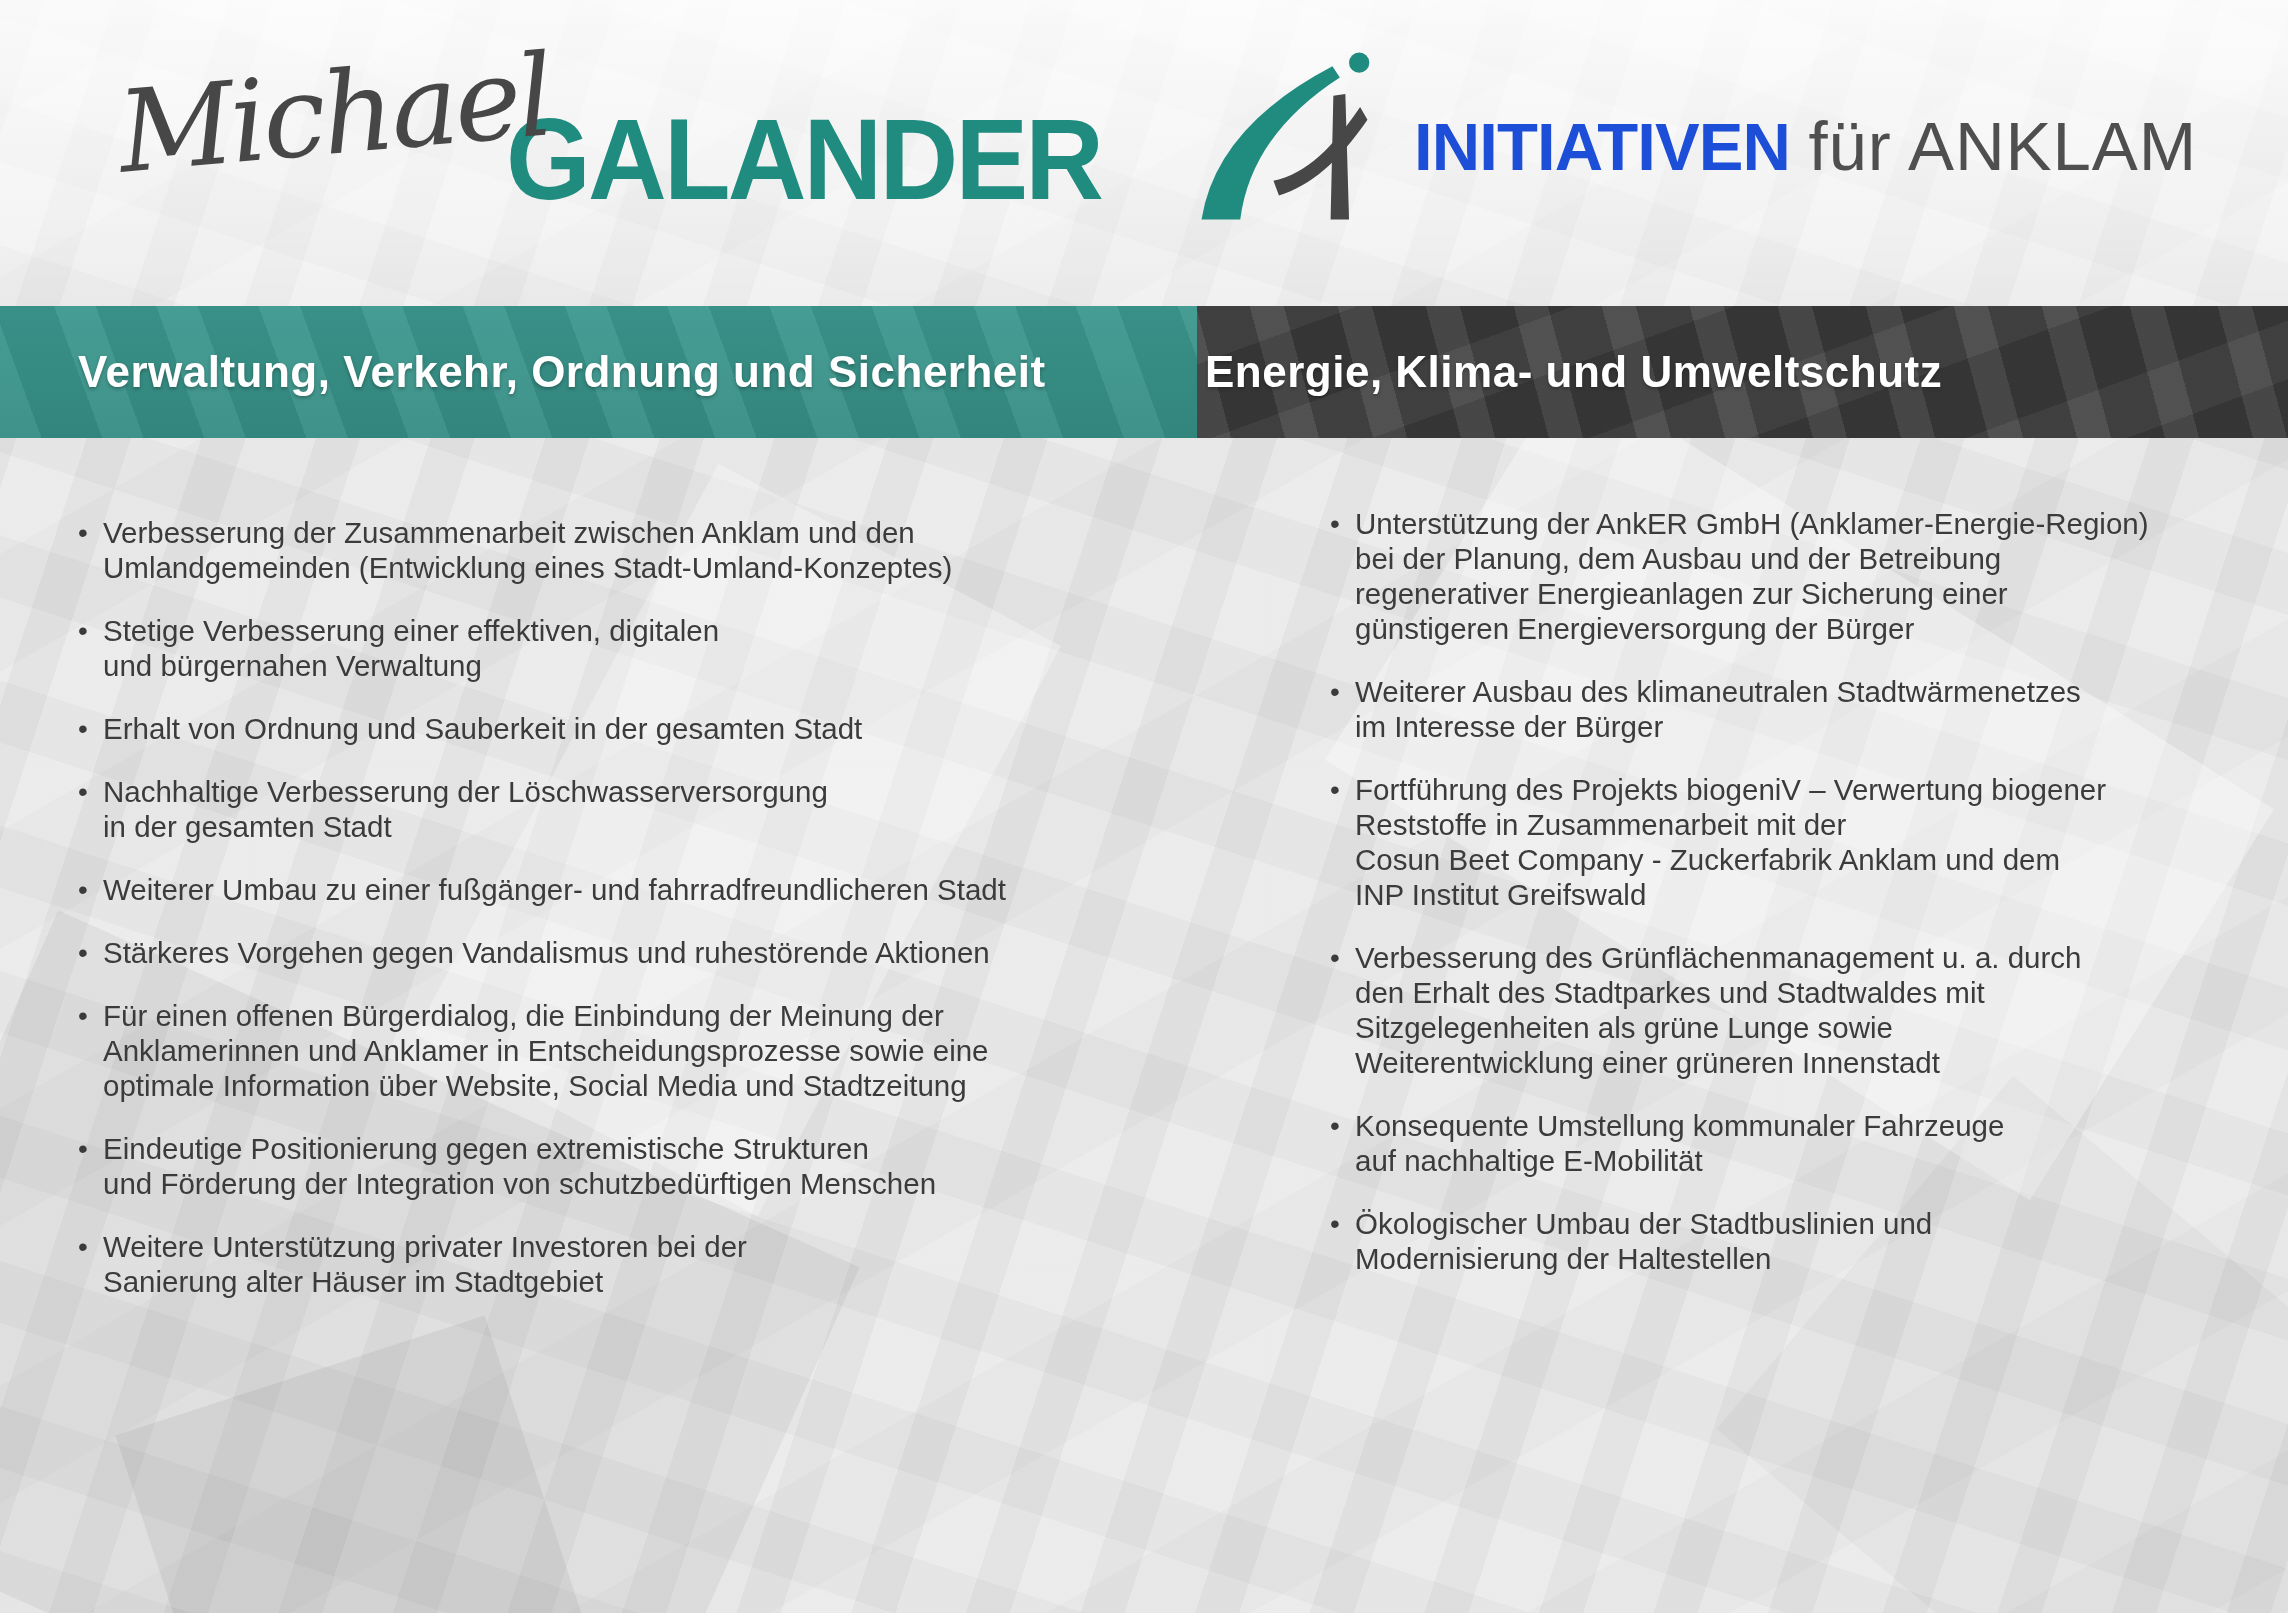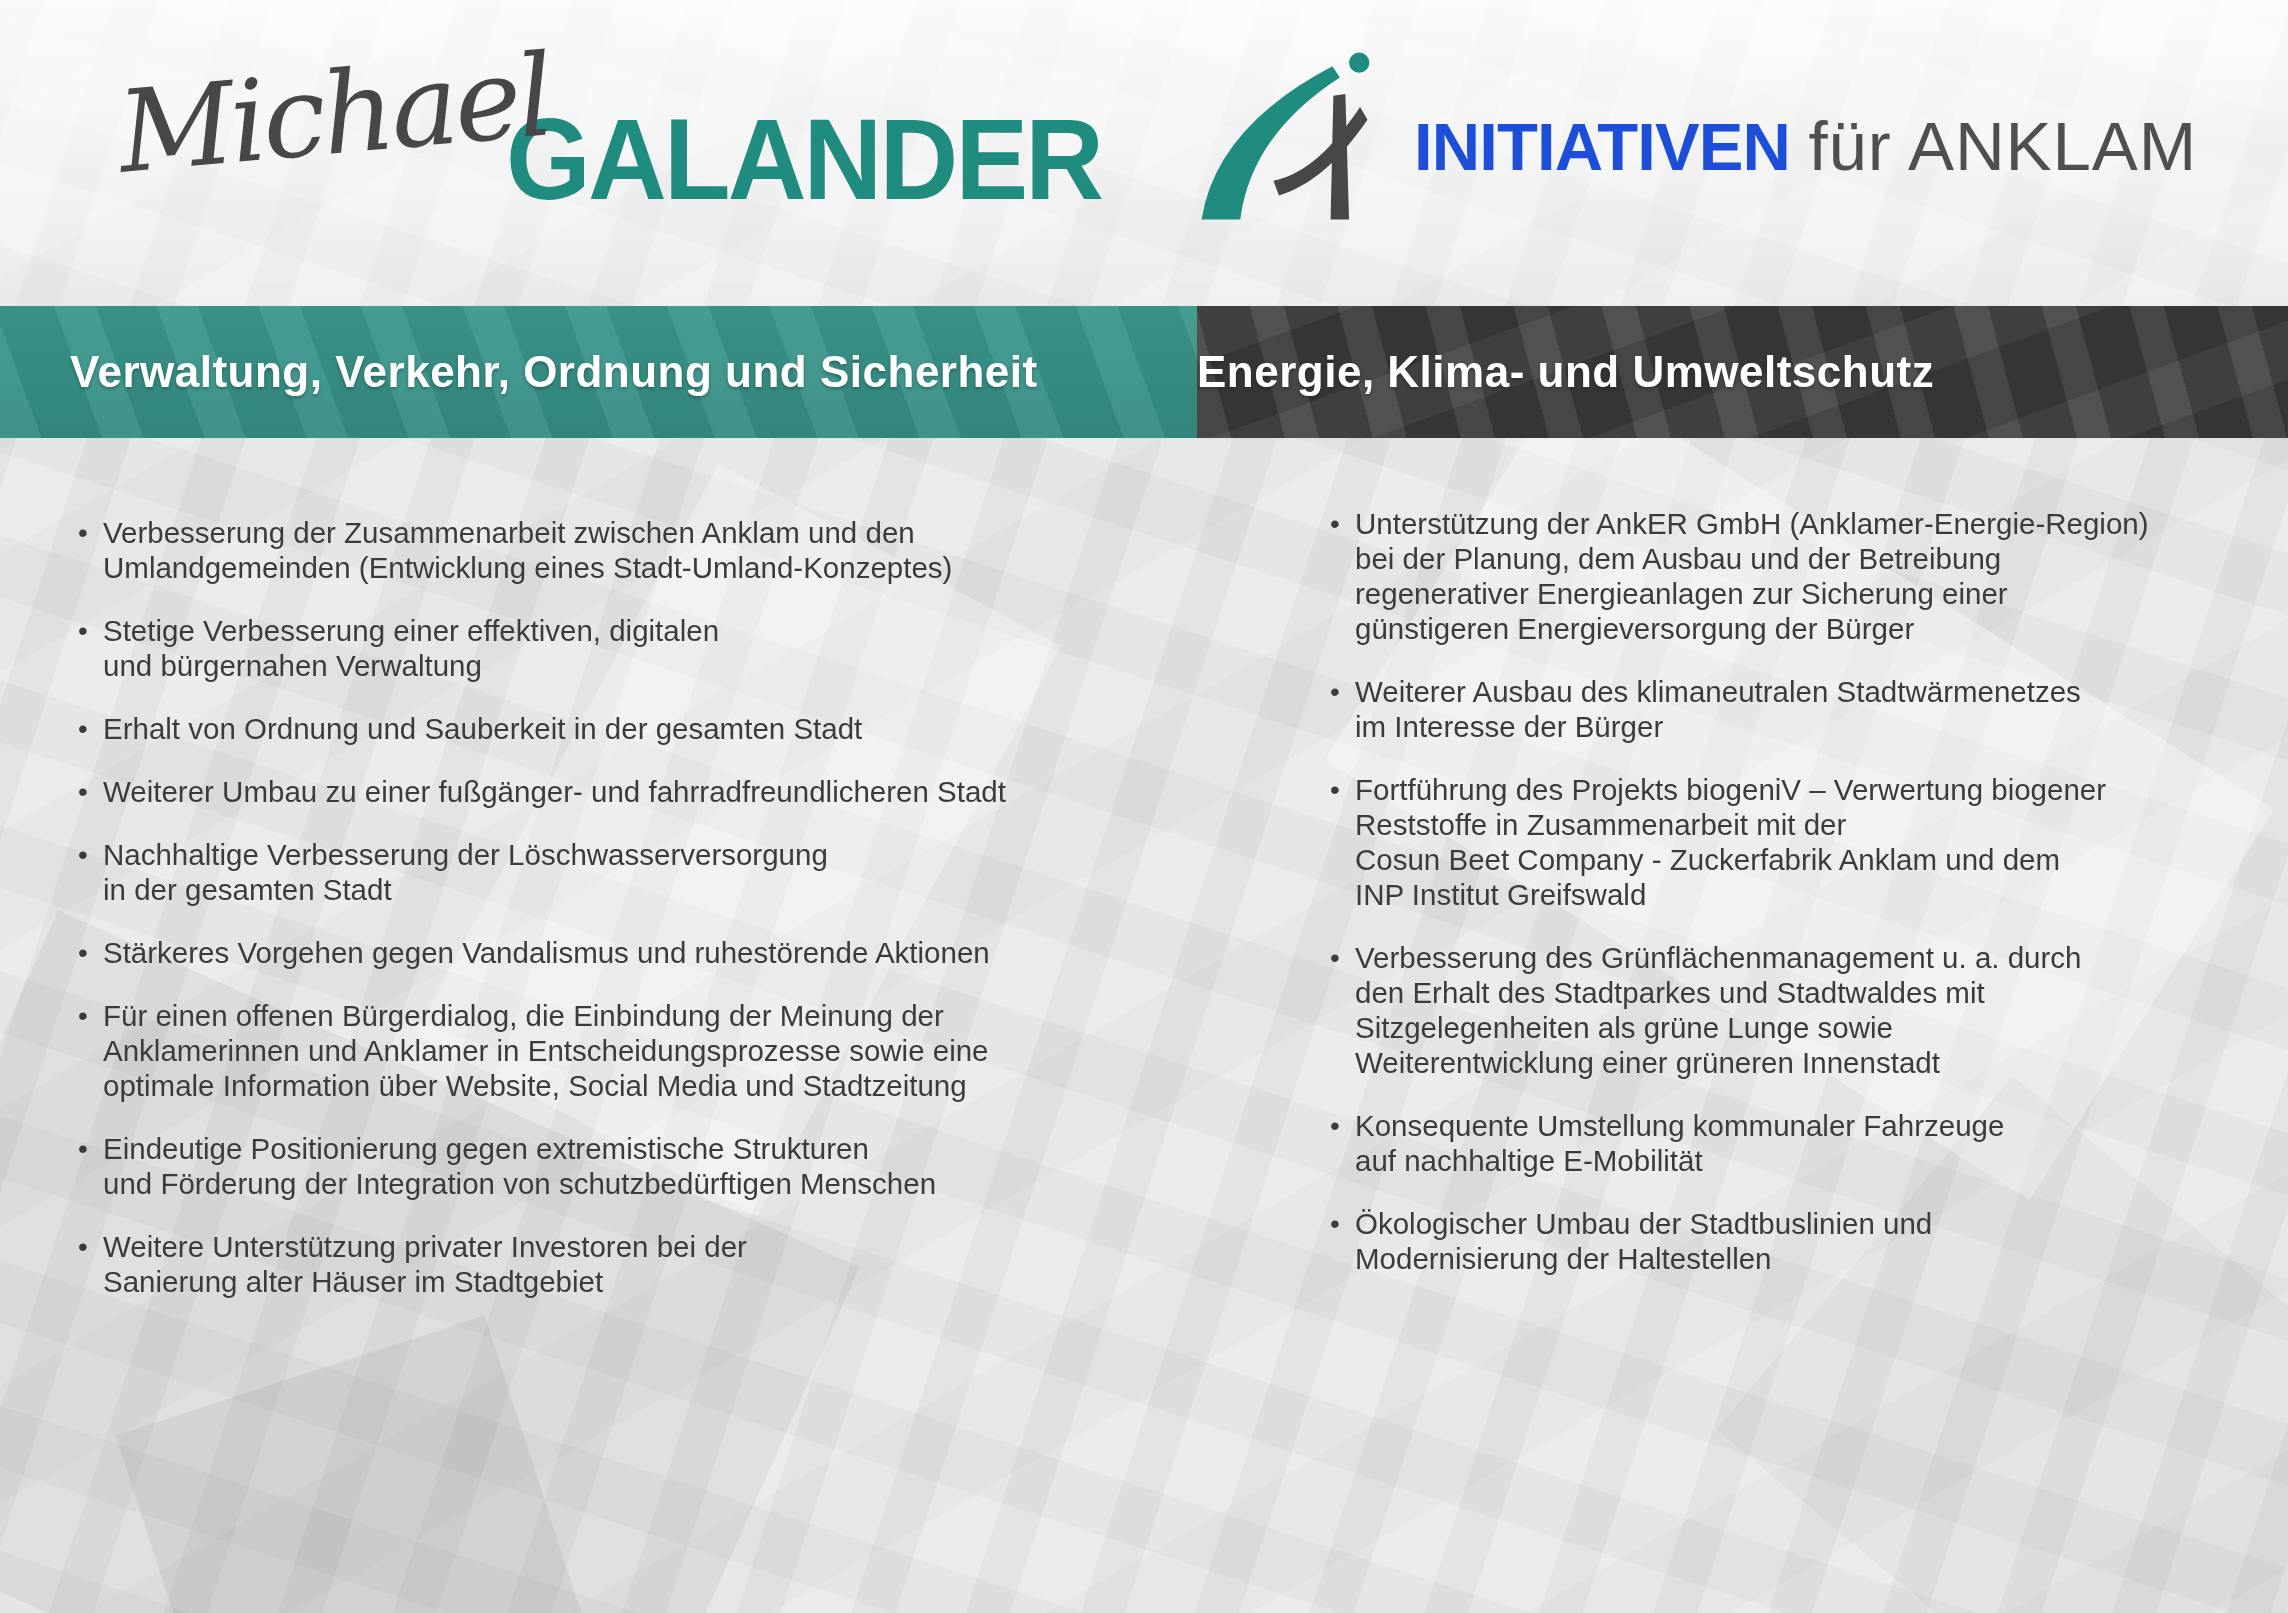--- a/index.html
+++ b/index.html
@@ -39,21 +39,21 @@
   .org-logo-icon{position:absolute;left:1192px;top:35px;z-index:1;}
   .org-wordmark{
     position:absolute;left:1414px;top:107px;z-index:1;
     display:flex;align-items:baseline;gap:18.5px;white-space:nowrap;
   }
   .org-primary{font-size:67px;font-weight:700;color:#1d4ed8;letter-spacing:-0.9px;}
   .org-secondary{font-size:69px;font-weight:400;color:#4f4f4f;letter-spacing:0.9px;}
 
   
   .bar{position:absolute;top:306px;height:132px;z-index:2;display:flex;align-items:center;}
-  .bar h2{margin:0;font-size:44px;font-weight:700;color:#ffffff;letter-spacing:0.5px;
+  .bar h2{margin:8px;font-size:44px;font-weight:700;color:#ffffff;letter-spacing:0.5px;
           text-shadow:0 1.8px 3.7px rgba(0,0,0,0.28);}
   .bar-left{
     left:0;width:1197px;
     background:
       repeating-linear-gradient(70deg, rgba(255,255,255,0.05) 0 39px, rgba(0,0,0,0.05) 39px 96px),
       linear-gradient(180deg,#3c988e,#358c83);
     padding-left:0;
   }
   .bar-left h2{padding-left:70px;}
   .bar-right{
@@ -110,23 +110,23 @@
 <div class="bar bar-right">
   <h2>Energie, Klima- und Umweltschutz</h2>
 </div>
 
 <ul class="points points-left">
   <li>Verbesserung der Zusammenarbeit zwischen Anklam und den
 Umlandgemeinden (Entwicklung eines Stadt-Umland-Konzeptes)</li>
   <li>Stetige Verbesserung einer effektiven, digitalen
 und bürgernahen Verwaltung</li>
   <li>Erhalt von Ordnung und Sauberkeit in der gesamten Stadt</li>
-  <li>Weiterer Umbau zu einer fußgänger- und fahrradfreundlicheren Stadt</li>
   <li>Nachhaltige Verbesserung der Löschwasserversorgung
 in der gesamten Stadt</li>
+  <li>Weiterer Umbau zu einer fußgänger- und fahrradfreundlicheren Stadt</li>
   <li>Stärkeres Vorgehen gegen Vandalismus und ruhestörende Aktionen</li>
   <li>Für einen offenen Bürgerdialog, die Einbindung der Meinung der
 Anklamerinnen und Anklamer in Entscheidungsprozesse sowie eine
 optimale Information über Website, Social Media und Stadtzeitung</li>
   <li>Eindeutige Positionierung gegen extremistische Strukturen
 und Förderung der Integration von schutzbedürftigen Menschen</li>
   <li>Weitere Unterstützung privater Investoren bei der
 Sanierung alter Häuser im Stadtgebiet</li>
 </ul>
 

